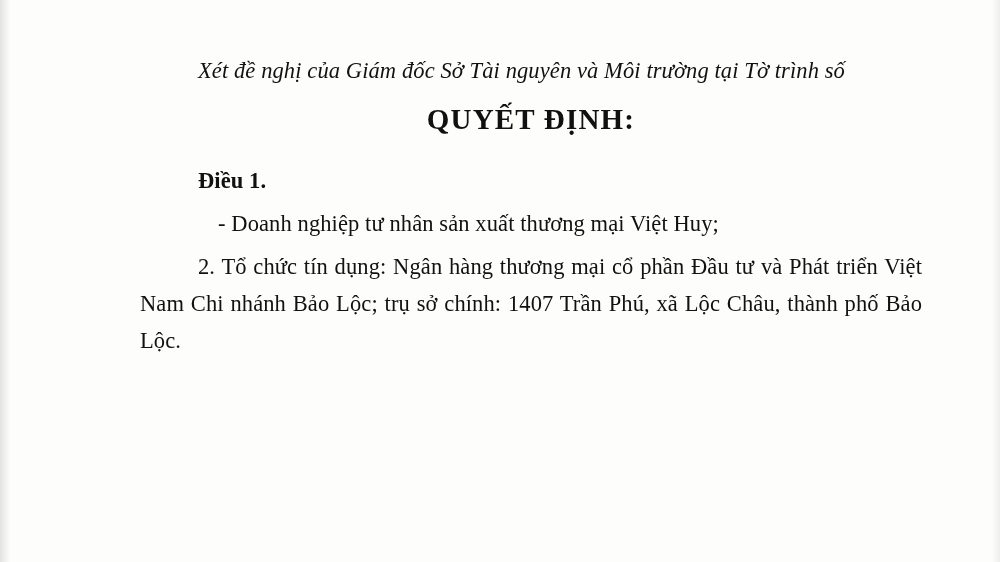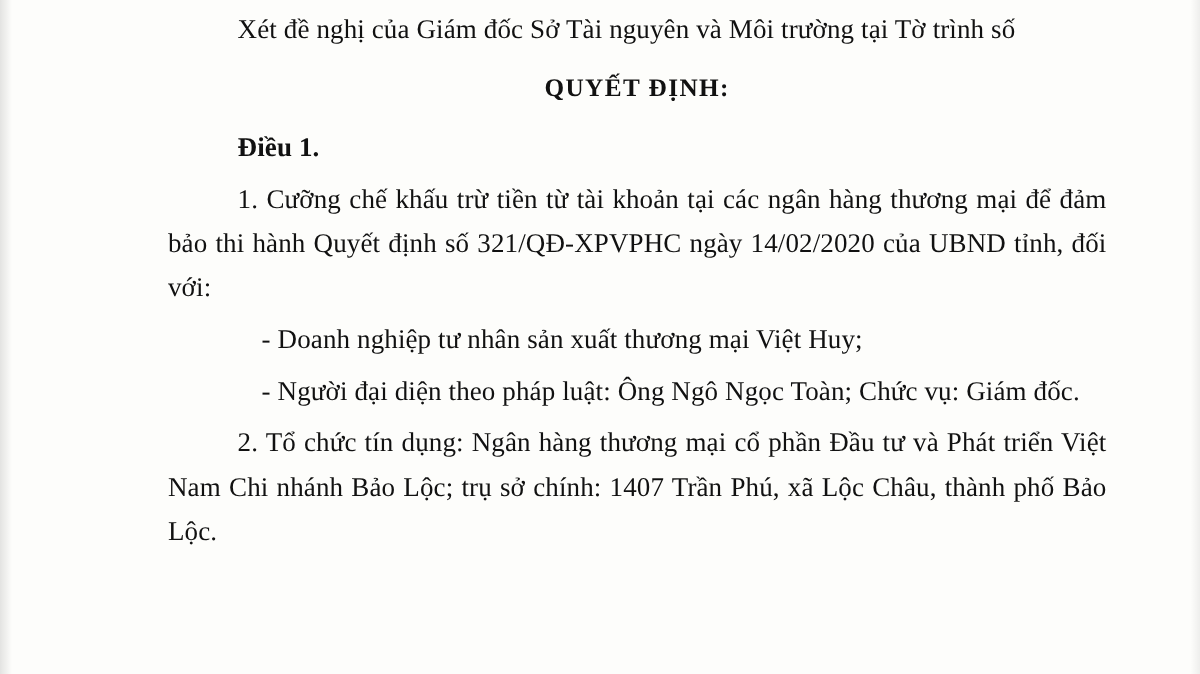--- a/index.html
+++ b/index.html
@@ -27,41 +27,43 @@
     font-size: 22.5px;
     line-height: 37px;
     text-align: justify;
     text-justify: inter-word;
     letter-spacing: 0.1px;
   }
   p {
     margin: 0;
   }
   .italic {
+    font-style: italic;
+    margin-top: 46px;
   }
   .indent {
     text-indent: 58px;
   }
   .indent-dash {
     text-indent: 78px;
   }
   .center {
     text-align: center;
     text-indent: 0;
   }
   .heading-decision {
     font-weight: bold;
-    font-size: 21px;
+    font-size: 29px;
     letter-spacing: 1.2px;
     margin-top: 12px;
   }
   .article-label {
     font-weight: bold;
     text-indent: 58px;
-    margin-top: 12px;
+    margin-top: 24px;
   }
   .para {
     margin-top: 1px;
   }
   .lead-in {
     margin-top: 6px;
   }
   .edge-shadow {
     position: absolute;
     left: 0;
@@ -94,19 +96,17 @@
   <div class="top-pad"></div>
 
   <div class="doc-body">
 
     <p class="italic indent">Xét đề nghị của Giám đốc Sở Tài nguyên và Môi trường tại Tờ trình số</p>
 
     <p class="center heading-decision">QUYẾT ĐỊNH:</p>
 
     <p class="article-label">Điều 1.</p>
 
-    <p class="indent para lead-in">1. Cưỡng chế khấu trừ tiền từ tài khoản tại các ngân hàng thương mại để đảm bảo thi hành Quyết định số 321/QĐ-XPVPHC ngày 14/02/2020 của UBND tỉnh, đối với:</p>
     <p class="indent-dash para lead-in">- Doanh nghiệp tư nhân sản xuất thương mại Việt Huy;</p>
-    <p class="indent-dash para lead-in">- Người đại diện theo pháp luật: Ông Ngô Ngọc Toàn; Chức vụ: Giám đốc.</p>
     <p class="indent para lead-in">2. Tổ chức tín dụng: Ngân hàng thương mại cổ phần Đầu tư và Phát triển Việt Nam Chi nhánh Bảo Lộc; trụ sở chính: 1407 Trần Phú, xã Lộc Châu, thành phố Bảo Lộc.</p>
 
   </div>
 </div>
 
 </body></html>

